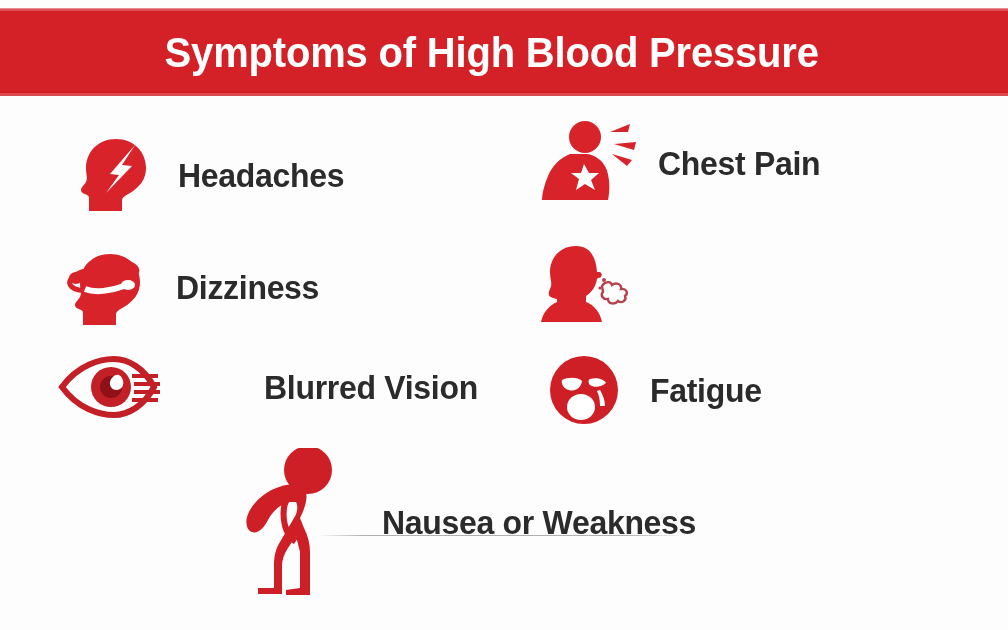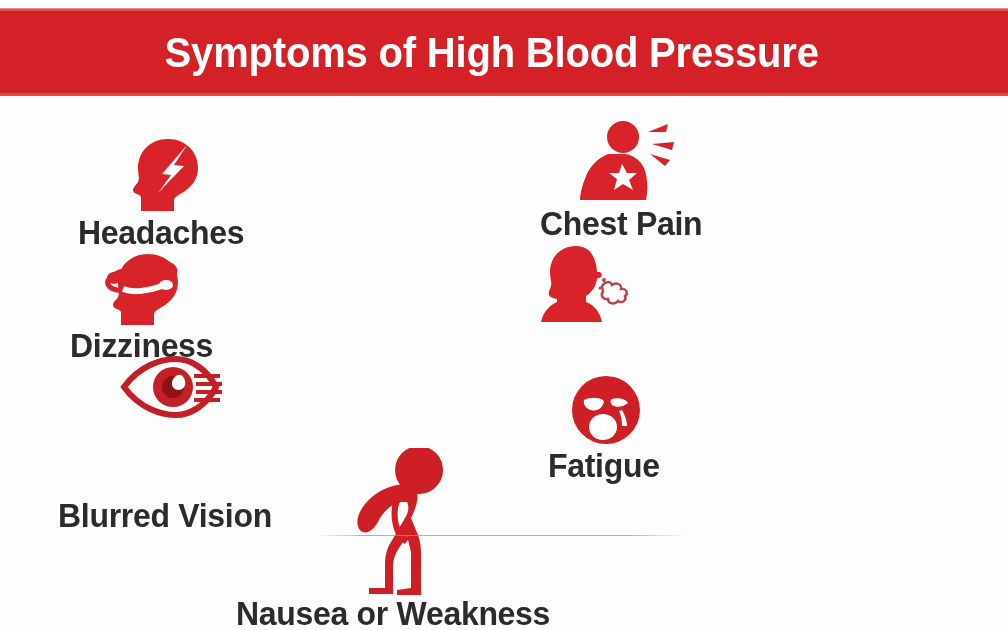--- a/index.html
+++ b/index.html
@@ -63,21 +63,20 @@
   .header-title .squeeze {
     display: inline-block;
     transform: scaleX(0.93);
   }
 
   
   .symptom-item {
     position: absolute;
     display: flex;
     align-items: center;
-    flex-direction: column;
   }
   .symptom-icon {
     flex: 0 0 auto;
     display: block;
   }
   .symptom-label {
     color: #2b2b2b;
     font-size: 34px;
     font-weight: 700;
     line-height: 1;
@@ -86,27 +85,27 @@
     font-family: "Liberation Sans Narrow", "Liberation Sans", "DejaVu Sans", sans-serif;
   }
   .symptom-label .squeeze {
     display: inline-block;
     transform: scaleX(0.94);
     transform-origin: left center;
   }
 
   
   .row-headaches       { left: 78px;  top: 135px; }
-  .row-dizziness       { left: 70px;  top: 246px; }
+  .row-dizziness       { left: 62px;  top: 246px; }
   .row-blurred-vision  { left: 58px;  top: 356px; gap: 40px; }
 
   
   .row-chest-pain            { left: 540px; top: 120px; }
   .row-shortness-of-breath   { left: 540px; top: 242px; }
-  .row-fatigue               { left: 548px; top: 372px; text-decoration: underline; }
+  .row-fatigue               { left: 548px; top: 352px; text-decoration: underline; }
 
   
   .row-nausea-or-weakness { left: 236px; top: 448px; align-items: center; }
 
   .gap-sm  { width: 22px; }
   .gap-md  { width: 28px; }
   .gap-lg  { width: 34px; }
 
   
   .bottom-divider {

